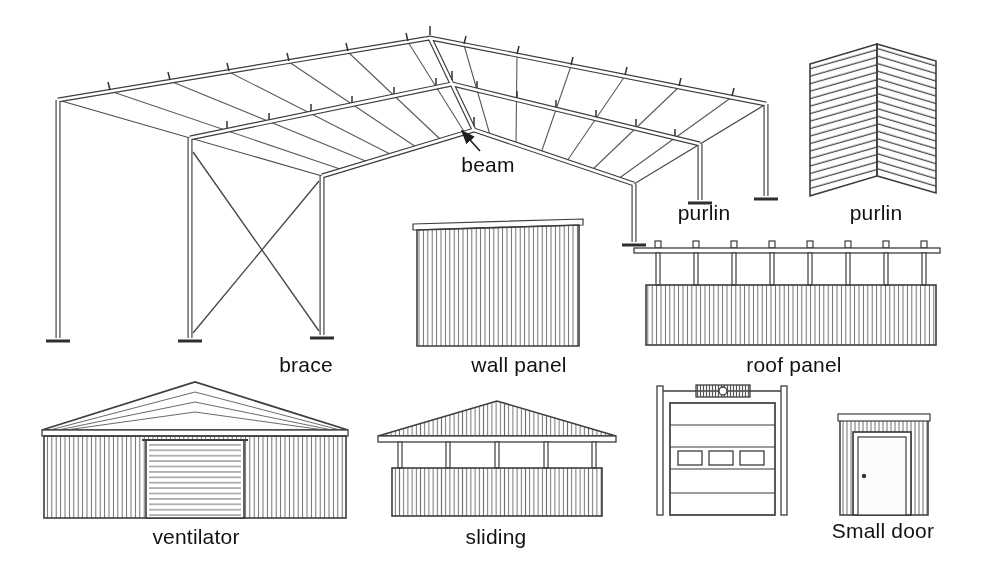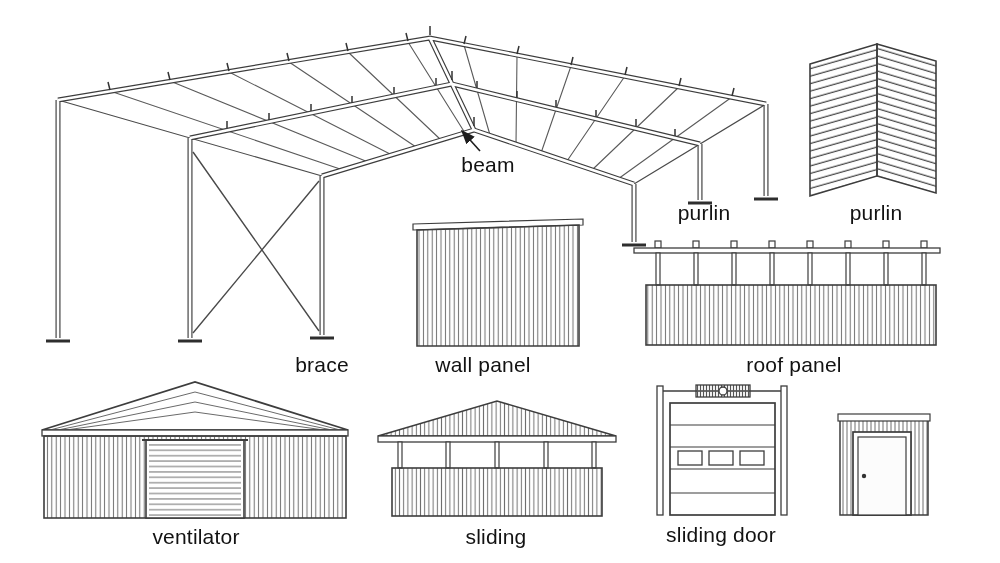--- a/index.html
+++ b/index.html
@@ -190,20 +190,20 @@
     <rect x="7" y="12" width="88" height="95" fill="url(#smd-v)" stroke="#3d3d3d" stroke-width="1.5"></rect>
     <rect x="5" y="6" width="92" height="7" fill="#ffffff" stroke="#3d3d3d" stroke-width="1.2"></rect>
     <rect x="20" y="24" width="58" height="83" fill="#ffffff" stroke="#3d3d3d" stroke-width="1.7"></rect>
     <rect x="25" y="29" width="48" height="78" fill="#fcfcfc" stroke="#3d3d3d" stroke-width="1.2"></rect>
     <circle cx="31" cy="68" r="2.2" fill="#333333"></circle>
   </svg>
 
   <div class="label" style="left:448px;top:152px;width:80px">beam</div>
   <div class="label" style="left:654px;top:200px;width:100px">purlin</div>
   <div class="label" style="left:826px;top:200px;width:100px">purlin</div>
-  <div class="label" style="left:272px;top:352px;width:100px">brace</div>
-  <div class="label" style="left:408px;top:352px;width:150px">wall panel</div>
+  <div class="label" style="left:256px;top:352px;width:100px">brace</div>
+  <div class="label" style="left:444px;top:352px;width:150px">wall panel</div>
   <div class="label" style="left:719px;top:352px;width:150px">roof panel</div>
   <div class="label" style="left:121px;top:524px;width:150px">ventilator</div>
   <div class="label" style="left:421px;top:524px;width:150px">sliding</div>
-  <div class="label" style="left:646px;top:522px;width:150px">sliding door</div>
+  <div class="label" style="left:803px;top:518px;width:160px">Small door</div>
 
 </div>
 
 </body></html>

